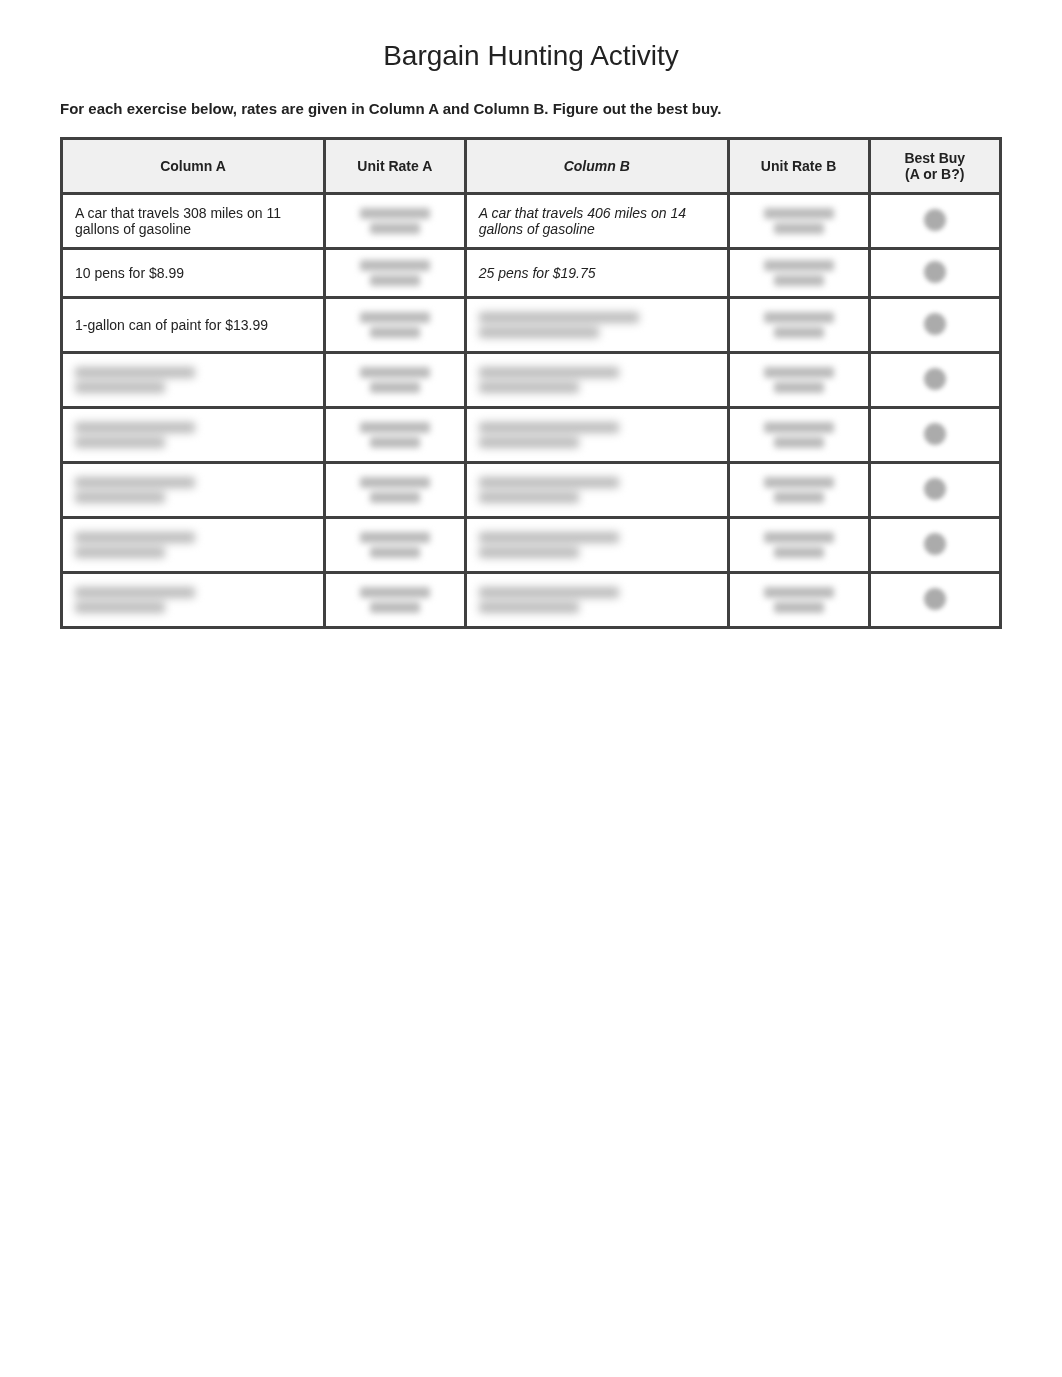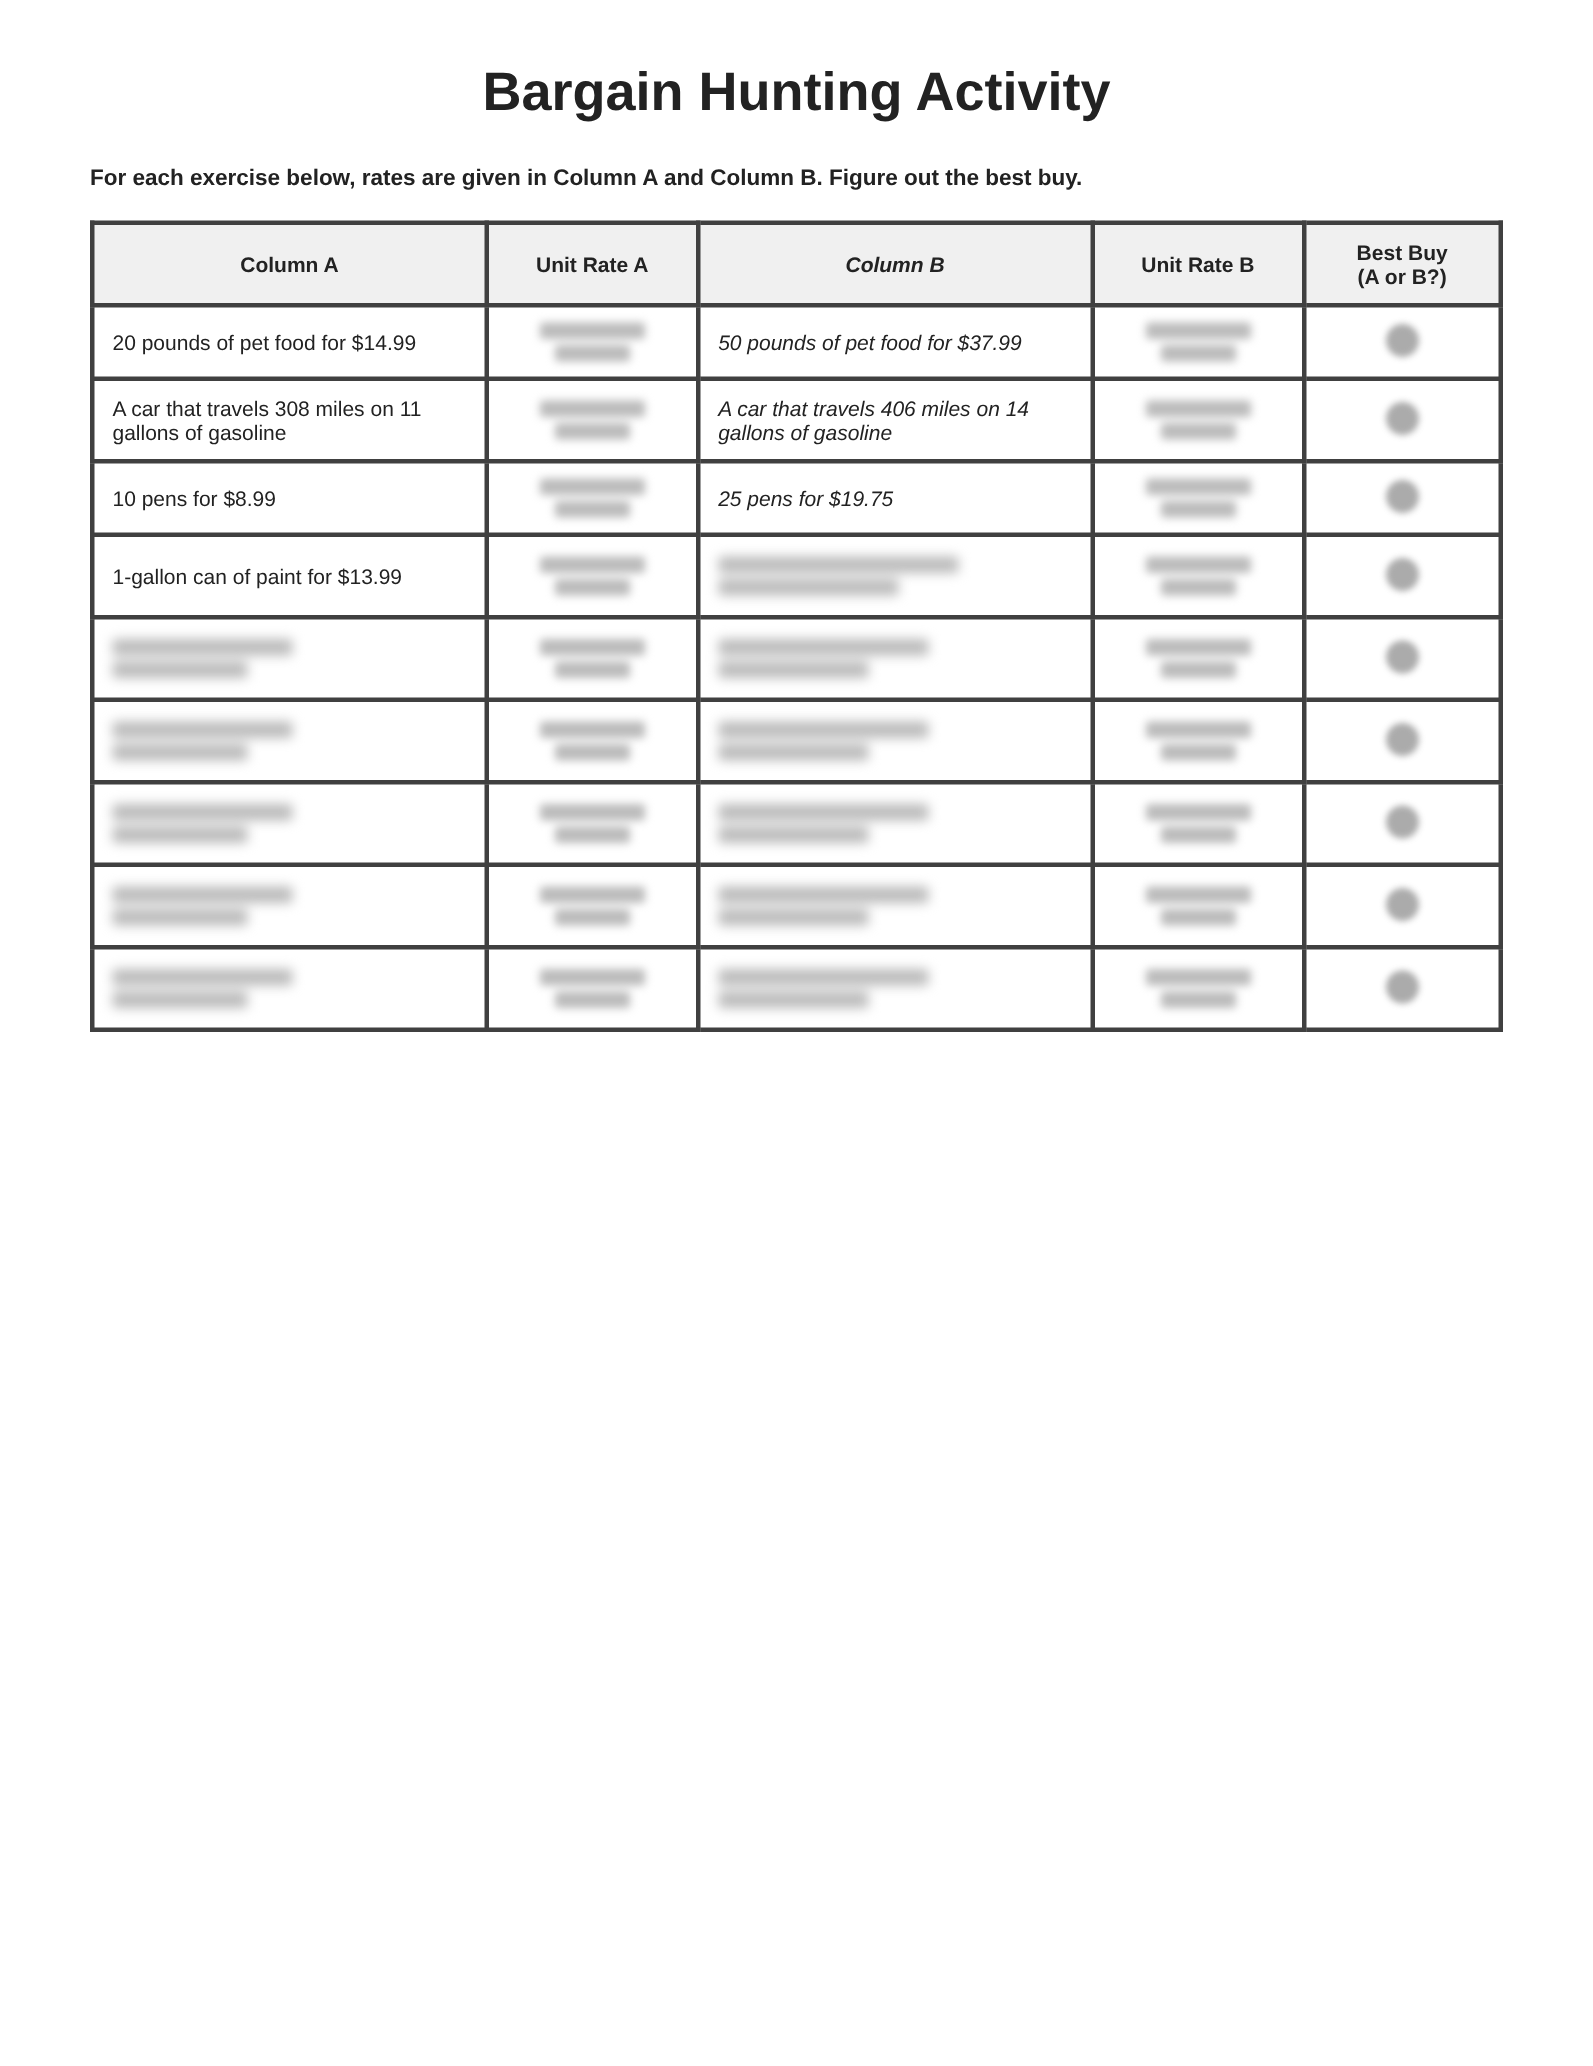--- a/index.html
+++ b/index.html
@@ -6,22 +6,22 @@
     body {
       font-family: Arial, sans-serif;
       background: #fff;
       width: 1062px;
       min-height: 1377px;
       padding: 40px 60px;
       color: #222;
     }
     h1 {
       text-align: center;
-      font-size: 36px;
-      font-weight: bold;
+      font-size: 28px;
+      font-weight: normal;
       margin-bottom: 28px;
     }
     .subtitle {
       font-weight: bold;
       font-size: 15px;
       margin-bottom: 20px;
     }
     table {
       width: 100%;
       border-collapse: collapse;
@@ -94,39 +94,20 @@
       <th class="col-a">Column A</th>
       <th class="col-unit-a unit-cell">Unit Rate A</th>
       <th class="col-b">Column B</th>
       <th class="col-unit-b unit-cell">Unit Rate B</th>
       <th class="col-best" style="white-space:pre-line;">Best Buy
 (A or B?)</th>
     </tr>
   </thead>
   <tbody id="table-body">
       <tr>
-      <td class="col-a">20 pounds of pet food for $14.99</td>
-      <td class="col-unit-a unit-cell" style="cursor:pointer;">
-          <div class="unit-blurred">
-    <span class="blurred-line" style="width:70px;display:block;margin:auto;"></span>
-    <span class="blurred-line" style="width:50px;display:block;margin:auto;margin-top:4px;"></span>
-  </div>
-        </td>
-      <td class="col-b">50 pounds of pet food for $37.99</td>
-      <td class="col-unit-b unit-cell" style="cursor:pointer;">
-          <div class="unit-blurred">
-    <span class="blurred-line" style="width:70px;display:block;margin:auto;"></span>
-    <span class="blurred-line" style="width:50px;display:block;margin:auto;margin-top:4px;"></span>
-  </div>
-        </td>
-      <td class="col-best" style="cursor:pointer;">
-          <div class="best-buy-cell"><span class="circle-icon"></span></div>
-        </td>
-    </tr>
-      <tr>
       <td class="col-a">A car that travels 308 miles on 11 gallons of gasoline</td>
       <td class="col-unit-a unit-cell" style="cursor:pointer;">
           <div class="unit-blurred">
     <span class="blurred-line" style="width:70px;display:block;margin:auto;"></span>
     <span class="blurred-line" style="width:50px;display:block;margin:auto;margin-top:4px;"></span>
   </div>
         </td>
       <td class="col-b">A car that travels 406 miles on 14 gallons of gasoline</td>
       <td class="col-unit-b unit-cell" style="cursor:pointer;">
           <div class="unit-blurred">

